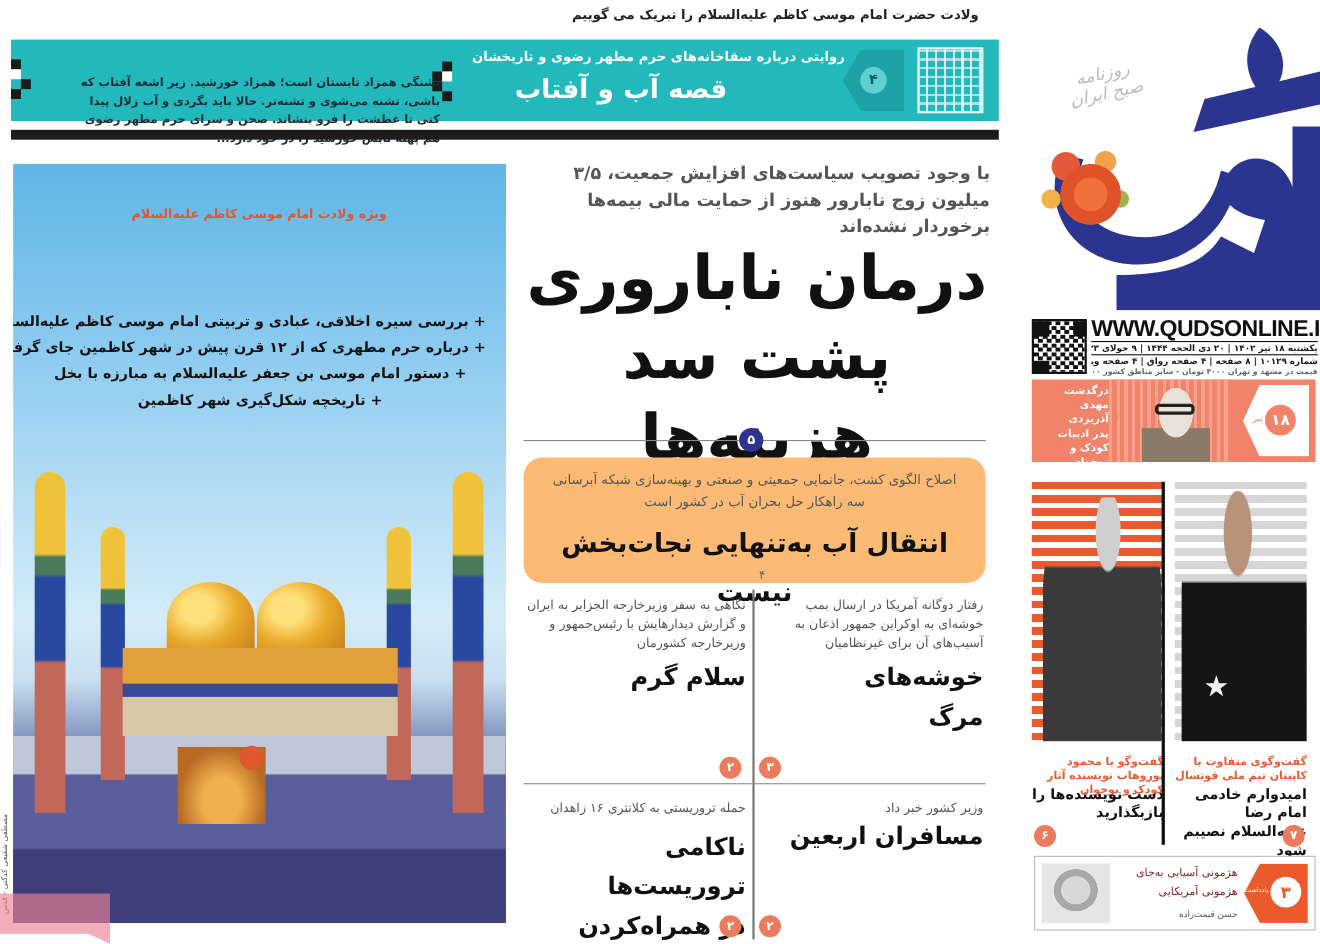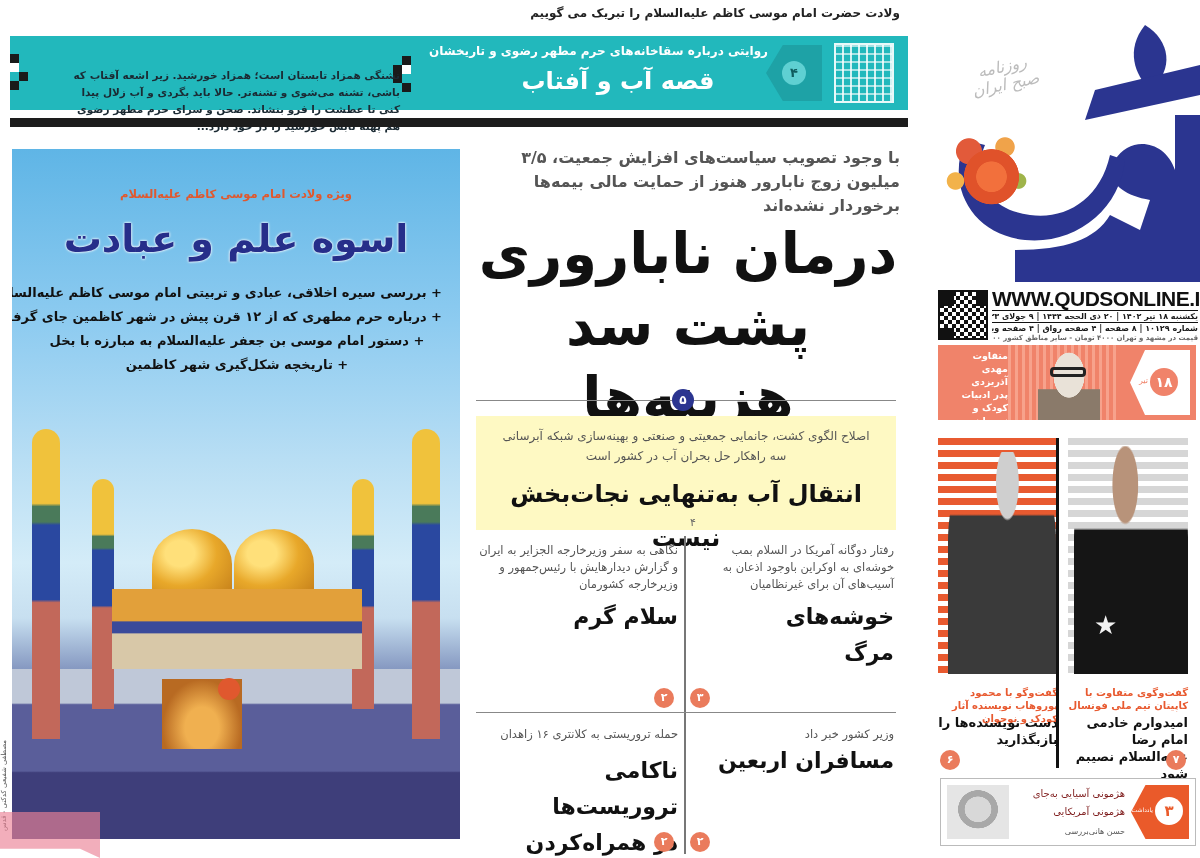--- a/index.html
+++ b/index.html
@@ -2,25 +2,25 @@
 <html><head>
 <meta charset="utf-8">
 <style>
   * { box-sizing: border-box; margin: 0; padding: 0; }
   html, body { width: 1200px; height: 858px; overflow: hidden; background: #ffffff; }
   body { position: relative; font-family: "DejaVu Sans", sans-serif; direction: rtl; color: #1a1a1a; }
 
   .abs { position: absolute; }
 
   
-  .top-tagline { left: 520px; top: 2px; width: 390px; height: 22px; font-size: 12px; font-weight: bold; color: #222; text-align: center; line-height: 22px; white-space: nowrap; overflow: hidden; }
+  .top-tagline { left: 520px; top: 2px; width: 390px; height: 22px; font-size: 12px; font-weight: bold; color: #222; text-align: left; line-height: 22px; white-space: nowrap; overflow: hidden; }
 
   
   .teal-banner { left: 10px; top: 36px; width: 898px; height: 74px; background: #22b8bc; }
-  .teal-banner .title-block { position: absolute; right: 140px; top: 6px; width: 300px; text-align: center; color: #fff; }
+  .teal-banner .title-block { position: absolute; right: 140px; top: 6px; width: 300px; text-align: left; color: #fff; }
   .teal-banner .kicker { font-size: 12px; font-weight: bold; line-height: 18px; white-space: nowrap; }
   .teal-banner .title { font-size: 24px; font-weight: bold; line-height: 42px; white-space: nowrap; }
   .teal-banner .desc { position: absolute; left: 60px; top: 10px; width: 330px; color: #1b2a33; font-size: 10.5px; font-weight: bold; line-height: 17px; text-align: right; margin-top: 21px; }
   .teal-banner .hex-badge { position: absolute; right: 86px; top: 9px; width: 56px; height: 56px; background: #1ea2a6; clip-path: polygon(30% 0, 100% 0, 100% 100%, 30% 100%, 0 50%); }
   .teal-banner .hex-badge .num { position: absolute; right: 16px; top: 16px; width: 24px; height: 24px; border-radius: 50%; background: #5fd0d2; color: #0f5c5e; font-size: 13px; font-weight: bold; text-align: center; line-height: 24px; }
   .teal-banner .kufic { position: absolute; right: 14px; top: 7px; width: 60px; height: 60px; border: 2px solid #e8f9f9; background: repeating-linear-gradient(90deg, transparent 0 6px, rgba(255,255,255,.8) 6px 8px), repeating-linear-gradient(0deg, transparent 0 6px, rgba(255,255,255,.6) 6px 8px); }
   .pix { position: absolute; width: 9px; height: 9px; background: #1a1a1a; }
   .pix.w { background: #fff; }
 
   .black-rule { left: 10px; top: 118px; width: 898px; height: 9px; background: #1d1d1d; }
@@ -73,21 +73,21 @@
   .notebox .t { position: absolute; right: 70px; top: 6px; width: 116px; font-size: 10px; font-weight: normal; line-height: 18px; text-align: right; color: #7f1d1d; }
   .notebox .auth { position: absolute; right: 70px; top: 48px; width: 116px; font-size: 8px; color: #555; text-align: right; }
   .notebox .ph { position: absolute; left: 6px; top: 6px; width: 62px; height: 54px; background: radial-gradient(ellipse at 50% 45%, #d8d8d8 0 30%, #a8a8a8 31% 45%, #e5e5e5 46%); }
 
   
   .sup { left: 480px; top: 146px; width: 420px; font-size: 16px; font-weight: bold; color: #555; line-height: 24px; text-align: right; }
   .main-head { left: 478px; top: 218px; width: 420px; font-size: 56px; font-weight: bold; line-height: 72px; text-align: center; color: #111; letter-spacing: -1px; }
   .page-circle { width: 22px; height: 22px; border-radius: 50%; background: #2b3590; color: #fff; font-size: 12px; font-weight: bold; text-align: center; line-height: 22px; }
   .hr-line { height: 1px; background: #888; }
 
-  .gray-box { left: 476px; top: 416px; width: 420px; height: 114px; background: #fef9c3; }
+  .gray-box { left: 476px; top: 416px; width: 420px; height: 114px; background: #fdba74; border-radius: 17px; }
   .gray-box .sub { position: absolute; right: 20px; top: 10px; width: 380px; font-size: 12px; color: #555; line-height: 20px; text-align: center; }
   .gray-box .hd { position: absolute; right: 8px; top: 56px; width: 404px; font-size: 24px; font-weight: bold; line-height: 44px; text-align: center; color: #111; letter-spacing: -0.5px; }
   .gray-box .pg { position: absolute; right: 200px; top: 100px; font-size: 11px; color: #666; }
 
   .story { width: 200px; }
   .story .k { font-size: 11.5px; color: #555; line-height: 17px; text-align: right; }
   .story .h { font-size: 22px; font-weight: bold; line-height: 36px; text-align: right; color: #111; }
   .col-rule { left: 684px; top: 536px; width: 1.5px; height: 318px; background: #777; }
 
   
@@ -149,21 +149,21 @@
   <div class="row" style="top:20px">یکشنبه ۱۸ تیر ۱۴۰۲ | ۲۰ ذی الحجه ۱۴۴۴ | ۹ جولای ۲۰۲۳ | سال سی و ششم</div>
   <div class="row" style="top:32px">شماره ۱۰۱۲۹ | ۸ صفحه | ۴ صفحه رواق | ۴ صفحه ویژه خراسان</div>
   <div class="price">قیمت در مشهد و تهران ۴۰۰۰ تومان - سایر مناطق کشور ۳۰۰۰ تومان</div>
 </div>
 
 <div class="abs anniv">
   <div class="stripes"></div>
   <div class="portrait"></div>
   <div class="glasses"></div>
   <div class="text">
-    <div>متفاوت</div>
+    <div>درگذشت</div>
     <div>مهدی آذریزدی</div>
     <div>پدر ادبیات</div>
     <div>کودک و نوجوان</div>
 
   </div>
   <div class="hexw">
     <div class="dnum">۱۸</div>
     <div class="month">تیر</div>
   </div>
 </div>
@@ -186,21 +186,21 @@
   <div class="head">امیدوارم خادمی امام رضا علیه‌السلام نصیبم شود</div>
   <div class="badge" style="right:2px;top:312px">۷</div>
 </div>
 
 <div class="abs notebox">
   <div class="hexo">
     <div class="n">۳</div>
     <div class="lbl">یادداشت</div>
   </div>
   <div class="t">هژمونی آسیایی به‌جای هژمونی آمریکایی</div>
-  <div class="auth">حسن هانی‌بررسی</div>
+  <div class="auth">حسن قیمت‌زاده</div>
   <div class="ph"></div>
 </div>
 
 <div class="abs sup">با وجود تصویب سیاست‌های افزایش جمعیت، ۳/۵ میلیون زوج نابارور هنوز از حمایت مالی بیمه‌ها برخوردار نشده‌اند</div>
 <div class="abs main-head">
   <div>درمان ناباروری</div>
   <div>پشت سد هزینه‌ها</div>
 </div>
 <div class="abs hr-line" style="left:476px;top:400px;width:420px"></div>
 <div class="abs page-circle" style="left:672px;top:389px">۵</div>
@@ -211,21 +211,21 @@
     <div>سه راهکار حل بحران آب در کشور است</div>
   </div>
   <div class="hd">انتقال آب به‌تنهایی نجات‌بخش نیست</div>
   <div class="pg">۴</div>
 </div>
 
 <div class="abs col-rule"></div>
 <div class="abs hr-line" style="left:476px;top:712px;width:420px"></div>
 
 <div class="abs story" style="left:694px;top:542px">
-  <div class="k">رفتار دوگانه آمریکا در السلام بمب خوشه‌ای به اوکراین باوجود اذعان به آسیب‌های آن برای غیرنظامیان</div>
+  <div class="k">رفتار دوگانه آمریکا در ارسال بمب خوشه‌ای به اوکراین جمهور اذعان به آسیب‌های آن برای غیرنظامیان</div>
   <div class="h" style="margin-top:6px">خوشه‌های</div>
   <div class="h">مرگ</div>
 </div>
 <div class="abs badge" style="left:690px;top:688px">۳</div>
 
 <div class="abs story" style="left:474px;top:542px;width:204px">
   <div class="k">نگاهی به سفر وزیرخارجه الجزایر به ایران و گزارش دیدارهایش با رئیس‌جمهور و وزیرخارجه کشورمان</div>
   <div class="h" style="margin-top:6px">سلام گرم</div>
 </div>
 <div class="abs badge" style="left:654px;top:688px">۲</div>
@@ -238,21 +238,20 @@
 
 <div class="abs story" style="left:474px;top:726px;width:204px">
   <div class="k">حمله تروریستی به کلانتری ۱۶ زاهدان</div>
   <div class="h" style="margin-top:10px">ناکامی تروریست‌ها</div>
   <div class="h">در همراه‌کردن مردم</div>
 </div>
 <div class="abs badge" style="left:654px;top:832px">۲</div>
 
 <div class="abs feature">
   <div class="f-kicker">ویژه ولادت امام موسی کاظم علیه‌السلام</div>
-  <div class="f-title">اسوه علم و عبادت</div>
   <div class="f-bullets">
     <div>+ بررسی سیره اخلاقی، عبادی و تربیتی امام موسی کاظم علیه‌السلام</div>
     <div>+ درباره حرم مطهری که از ۱۲ قرن پیش در شهر کاظمین جای گرفته است</div>
     <div>+ دستور امام موسی بن جعفر علیه‌السلام به مبارزه با بخل</div>
     <div>+ تاریخچه شکل‌گیری شهر کاظمین</div>
   </div>
   <div class="courtyard"></div>
   <div class="minaret" style="left:20px;top:280px;height:310px"></div>
   <div class="minaret" style="left:80px;top:330px;height:230px;width:22px"></div>
   <div class="minaret" style="left:340px;top:330px;height:230px;width:22px"></div>

